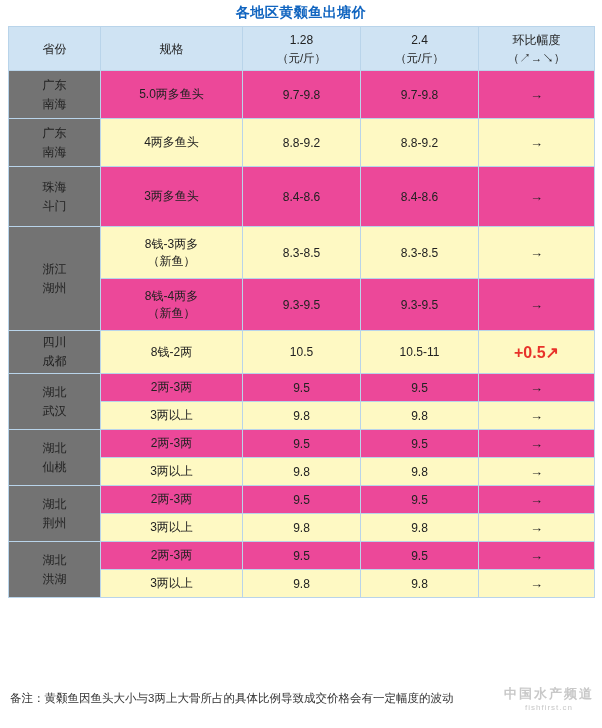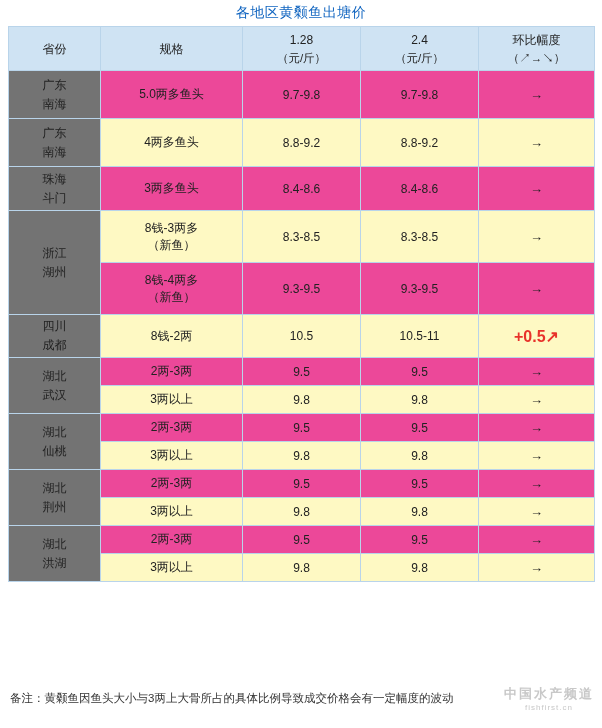--- a/index.html
+++ b/index.html
@@ -18,21 +18,21 @@
   .title-bar {
     height: 26px;
     display: flex;
     align-items: center;
     justify-content: center;
     background: #ffffff;
   }
   .title-text {
     color: #1165c0;
     font-size: 14px;
-    font-weight: normal;
+    font-weight: bold;
     letter-spacing: 0.5px;
   }
   table.price-table {
     width: 586px;
     margin: 0 8px;
     border-collapse: collapse;
     table-layout: fixed;
   }
   table.price-table td, table.price-table th {
     border: 1px solid #b9d4ea;
@@ -138,21 +138,21 @@
         <td>9.7-9.8</td>
         <td><span class="arrow">→</span></td>
       </tr>
       <tr class="row-plain" style="height: 48px;">
         <td class="prov-cell" rowspan="1"><span>广东</span><span class="l2">南海</span></td>
         <td class="spec-cell"><span>4两多鱼头</span></td>
         <td>8.8-9.2</td>
         <td>8.8-9.2</td>
         <td><span class="arrow">→</span></td>
       </tr>
-      <tr class="row-shade" style="height: 44px;">
+      <tr class="row-shade" style="height: 60px;">
         <td class="prov-cell" rowspan="1"><span>珠海</span><span class="l2">斗门</span></td>
         <td class="spec-cell"><span>3两多鱼头</span></td>
         <td>8.4-8.6</td>
         <td>8.4-8.6</td>
         <td><span class="arrow">→</span></td>
       </tr>
       <tr class="row-plain" style="height: 52px;">
         <td class="prov-cell" rowspan="2"><span>浙江</span><span class="l2">湖州</span></td>
         <td class="spec-cell"><span>8钱-3两多</span><span class="l2">（新鱼）</span></td>
         <td>8.3-8.5</td>

